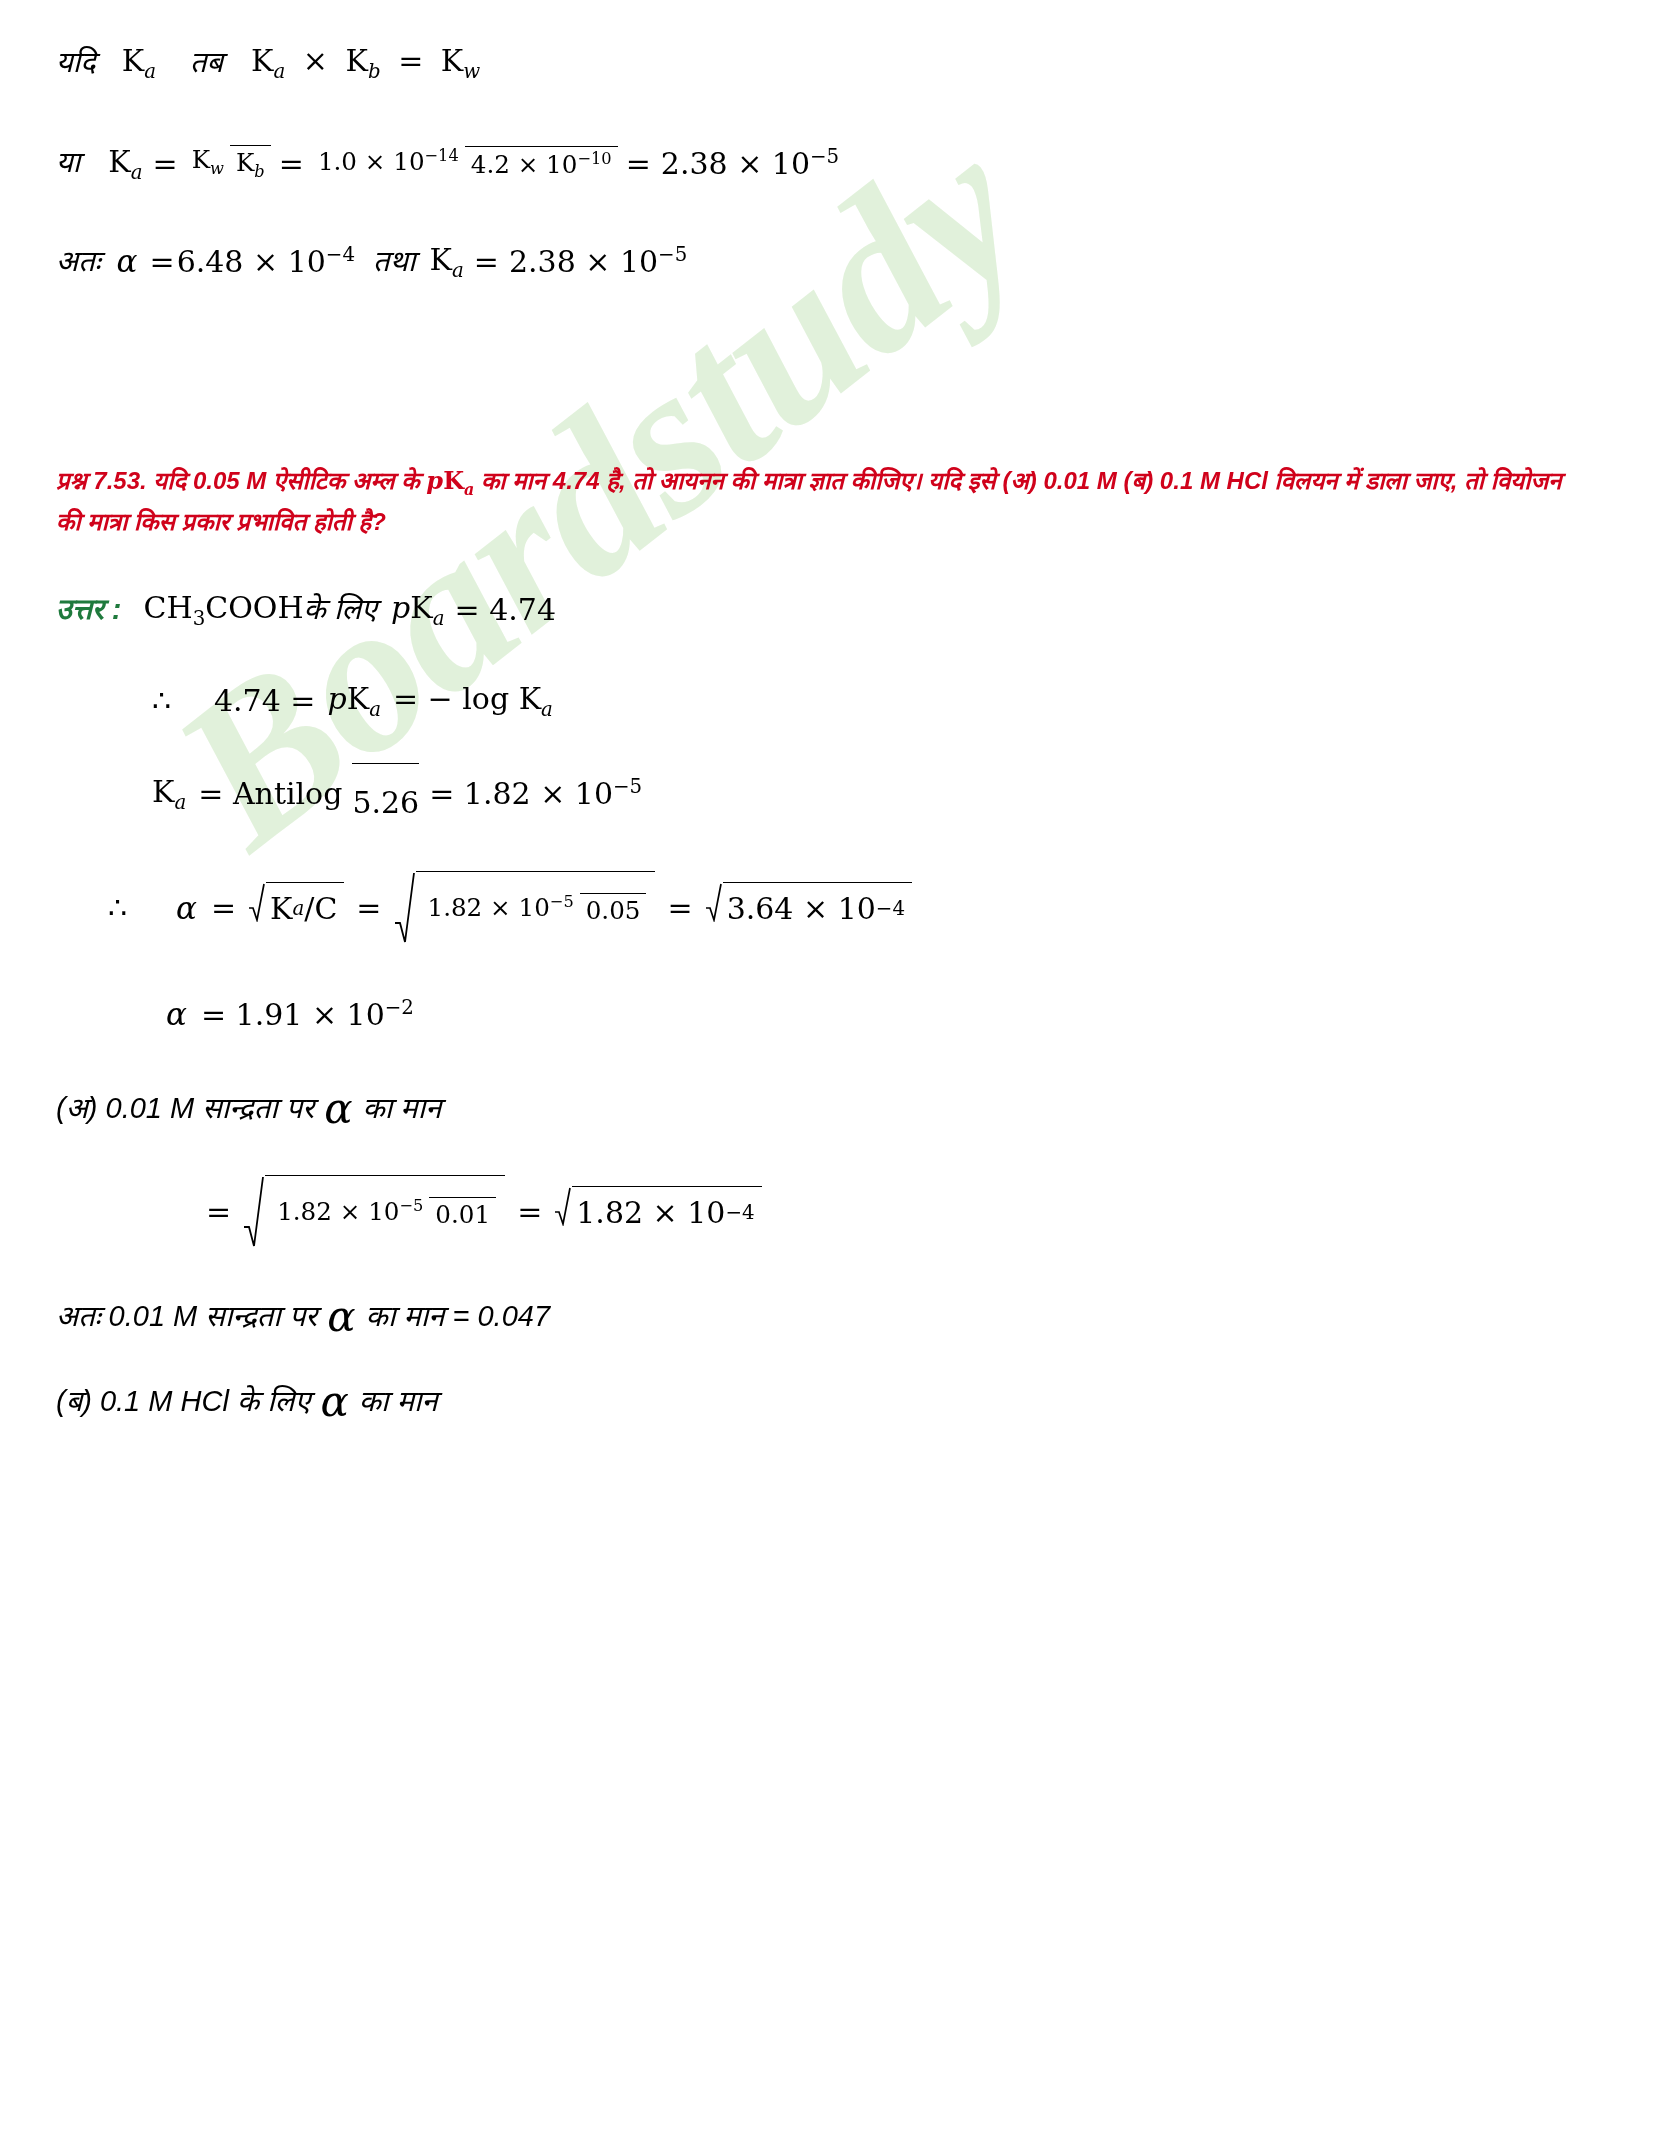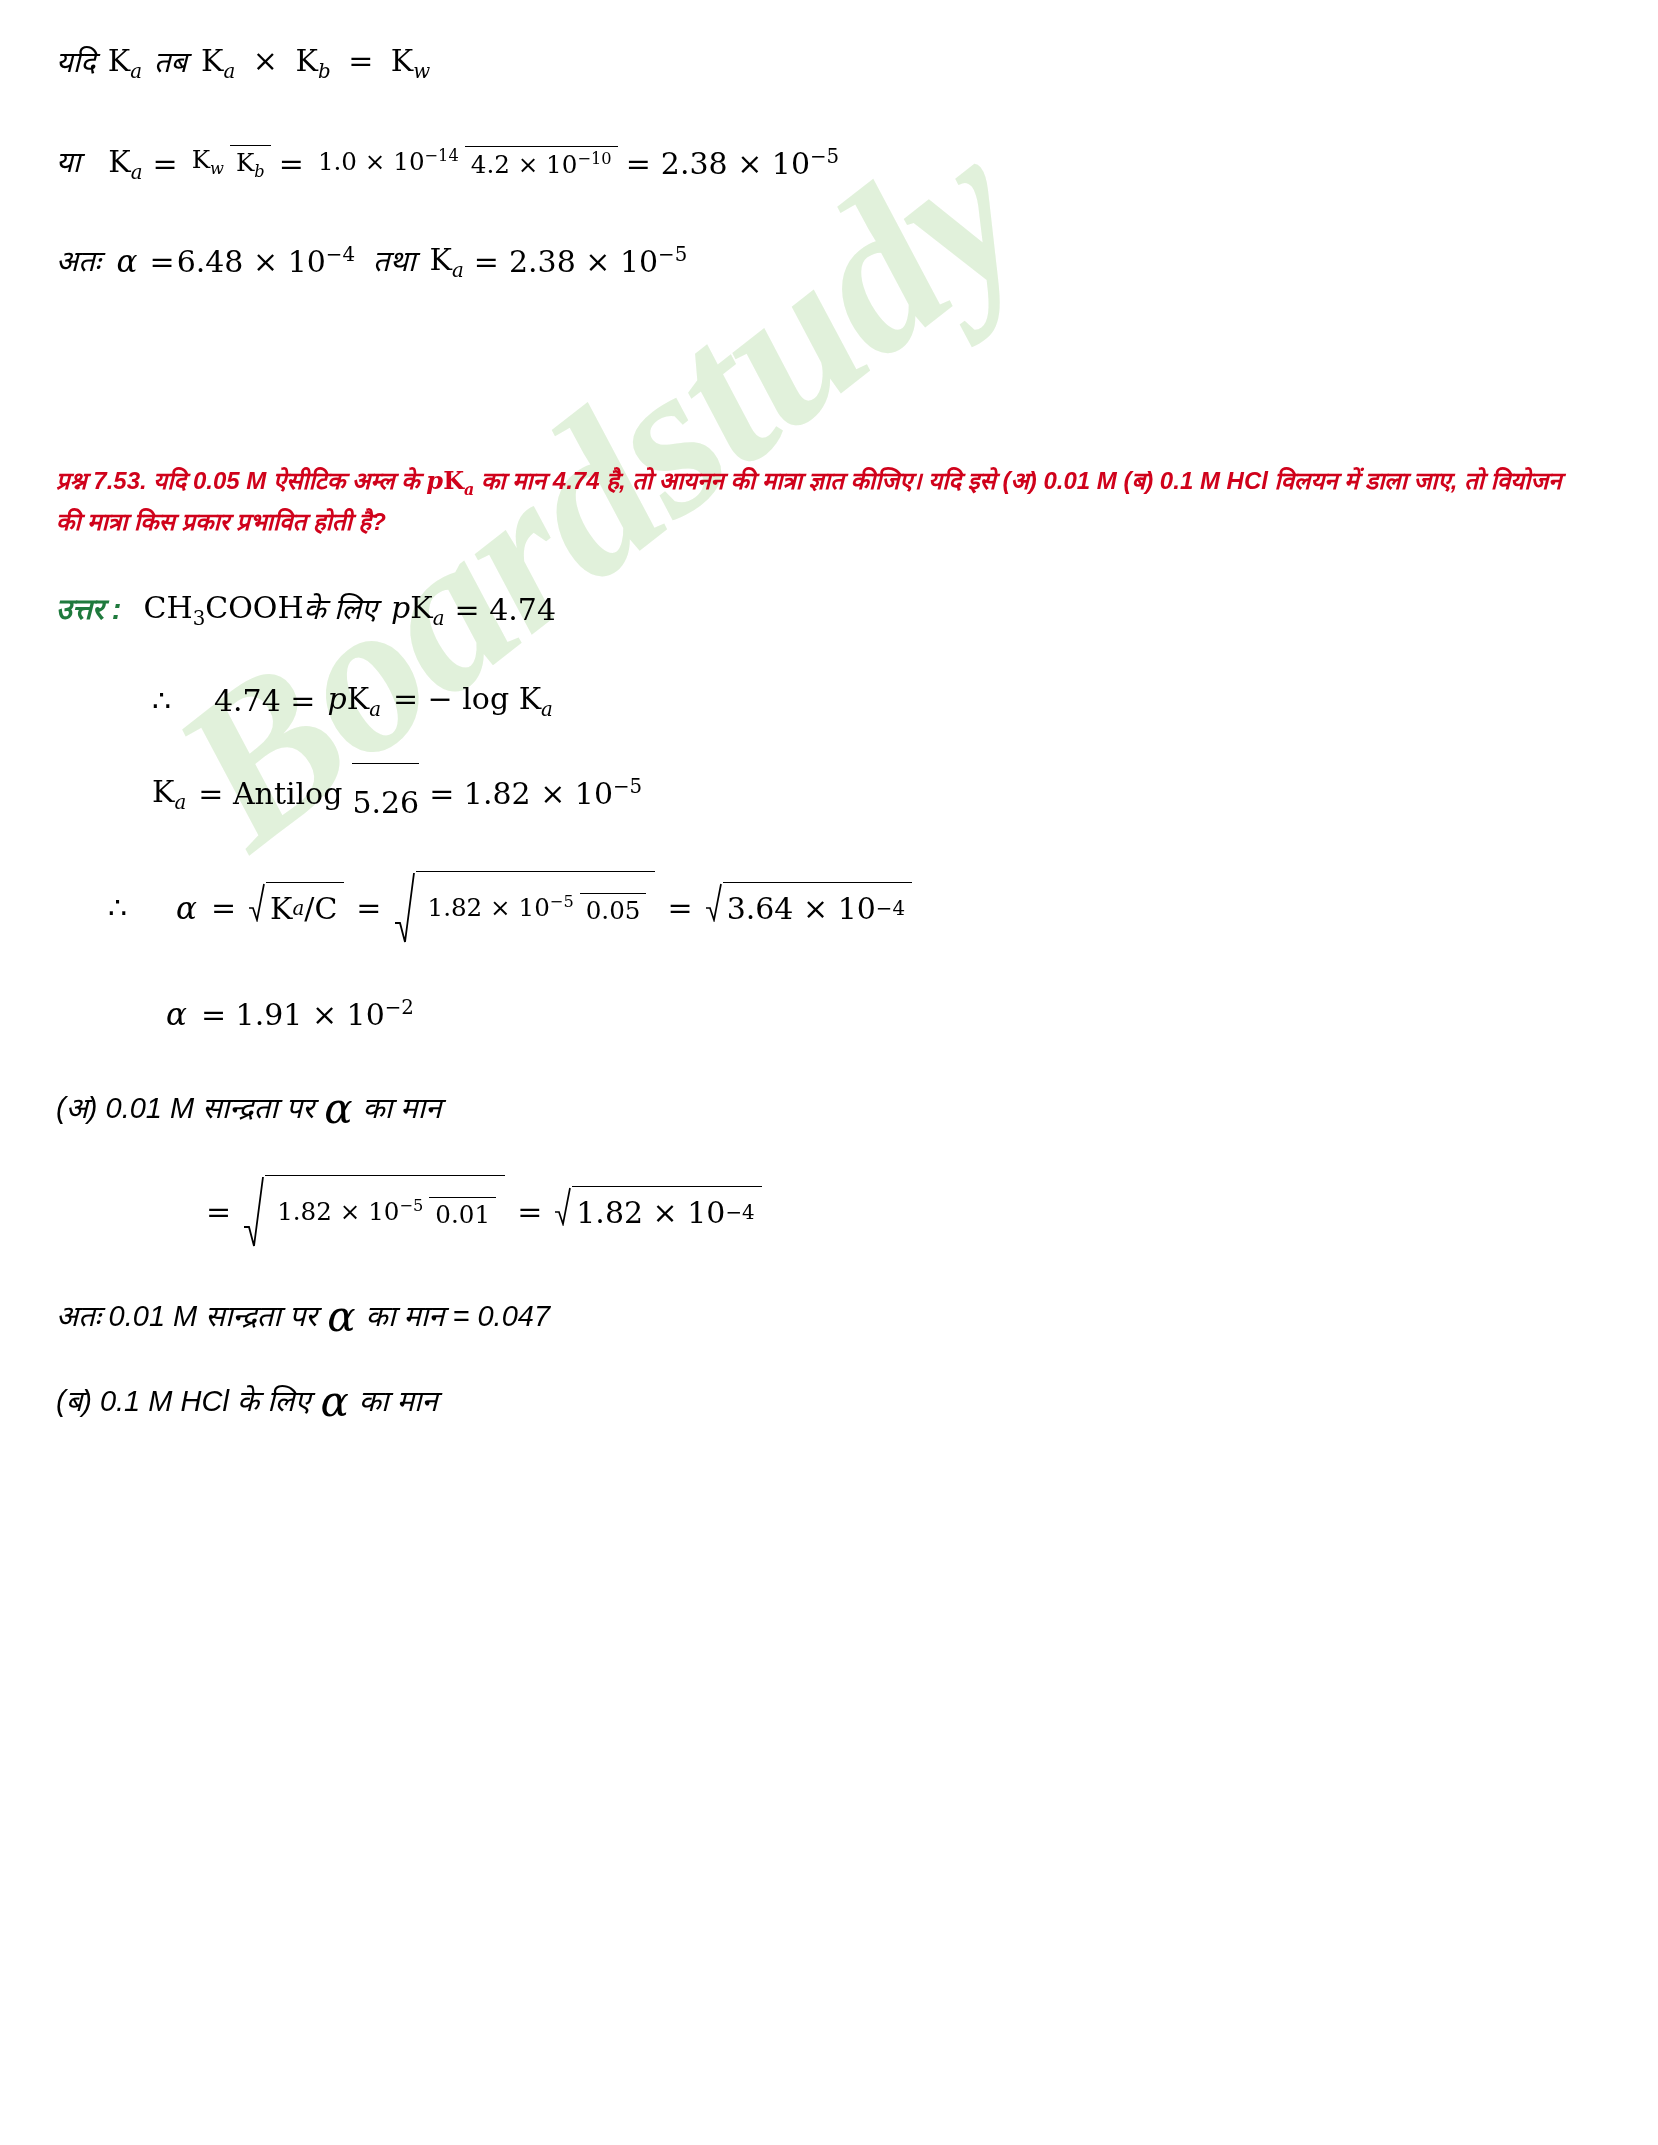--- a/index.html
+++ b/index.html
@@ -159,26 +159,26 @@
 </style>
 </head>
 <body>
 
 <div class="watermark">
   <div class="watermark-text">Boardstudy</div>
 </div>
 
 <div class="page">
 
-  <div class="line row" style="margin-bottom:52px;">
+  <div class="line row" style="margin-bottom:52px;gap:14px;">
     <span class="hin">यदि</span>
     <span class="math" style="margin-left:12px;">
       <span>K</span><sub>a</sub>
     </span>
-    <span class="hin" style="margin-left:12px;">तब</span>
+    <span class="hin" style="margin-left:20px;">तब</span>
     <span class="math" style="margin-left:14px;">
       <span>K</span><sub>a</sub>
       <span style="margin:0 8px;">×</span>
       <span>K</span><sub>b</sub>
       <span style="margin:0 8px;">=</span>
       <span>K</span><sub>w</sub>
     </span>
   </div>
 
   <div class="line row" style="margin-bottom:50px;">

